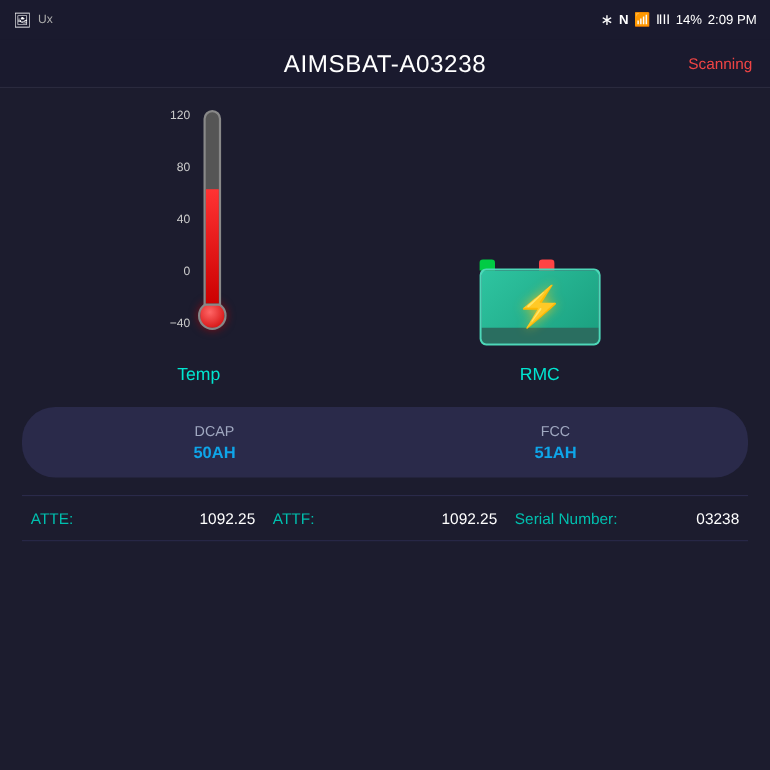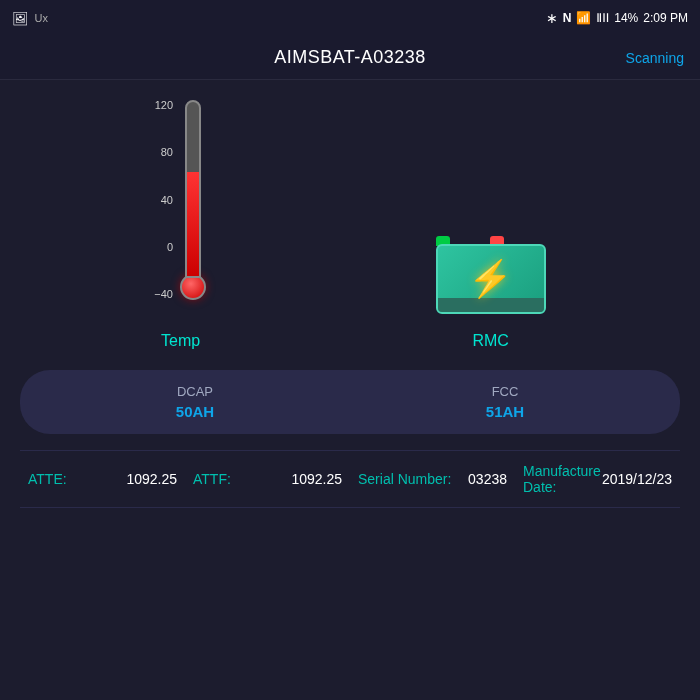--- a/index.html
+++ b/index.html
@@ -49,28 +49,28 @@
       background: #1a1a2e;
       display: flex;
       align-items: center;
       justify-content: center;
       position: relative;
       flex-shrink: 0;
       border-bottom: 1px solid #2a2a3e;
     }
     .title-text {
       color: #ffffff;
-      font-size: 18px;
+      font-size: 22px;
       font-weight: 500;
       letter-spacing: 0.5px;
     }
     .scanning-text {
       position: absolute;
       right: 16px;
-      color: #0ea5e9;
+      color: #ef4444;
       font-size: 14px;
     }
 
     
     .main-content {
       width: 100%;
       flex: 1;
       background: #1c1c2e;
       display: flex;
       flex-direction: column;
@@ -349,19 +349,15 @@
         <span class="data-row-value">1092.25</span>
       </div>
       <div class="data-row">
         <span class="data-row-key">ATTF:</span>
         <span class="data-row-value">1092.25</span>
       </div>
       <div class="data-row">
         <span class="data-row-key">Serial Number:</span>
         <span class="data-row-value">03238</span>
       </div>
-      <div class="data-row">
-        <span class="data-row-key">Manufacture Date:</span>
-        <span class="data-row-value">2019/12/23</span>
-      </div>
     </div>
 
 </div>
 
 </body></html>

